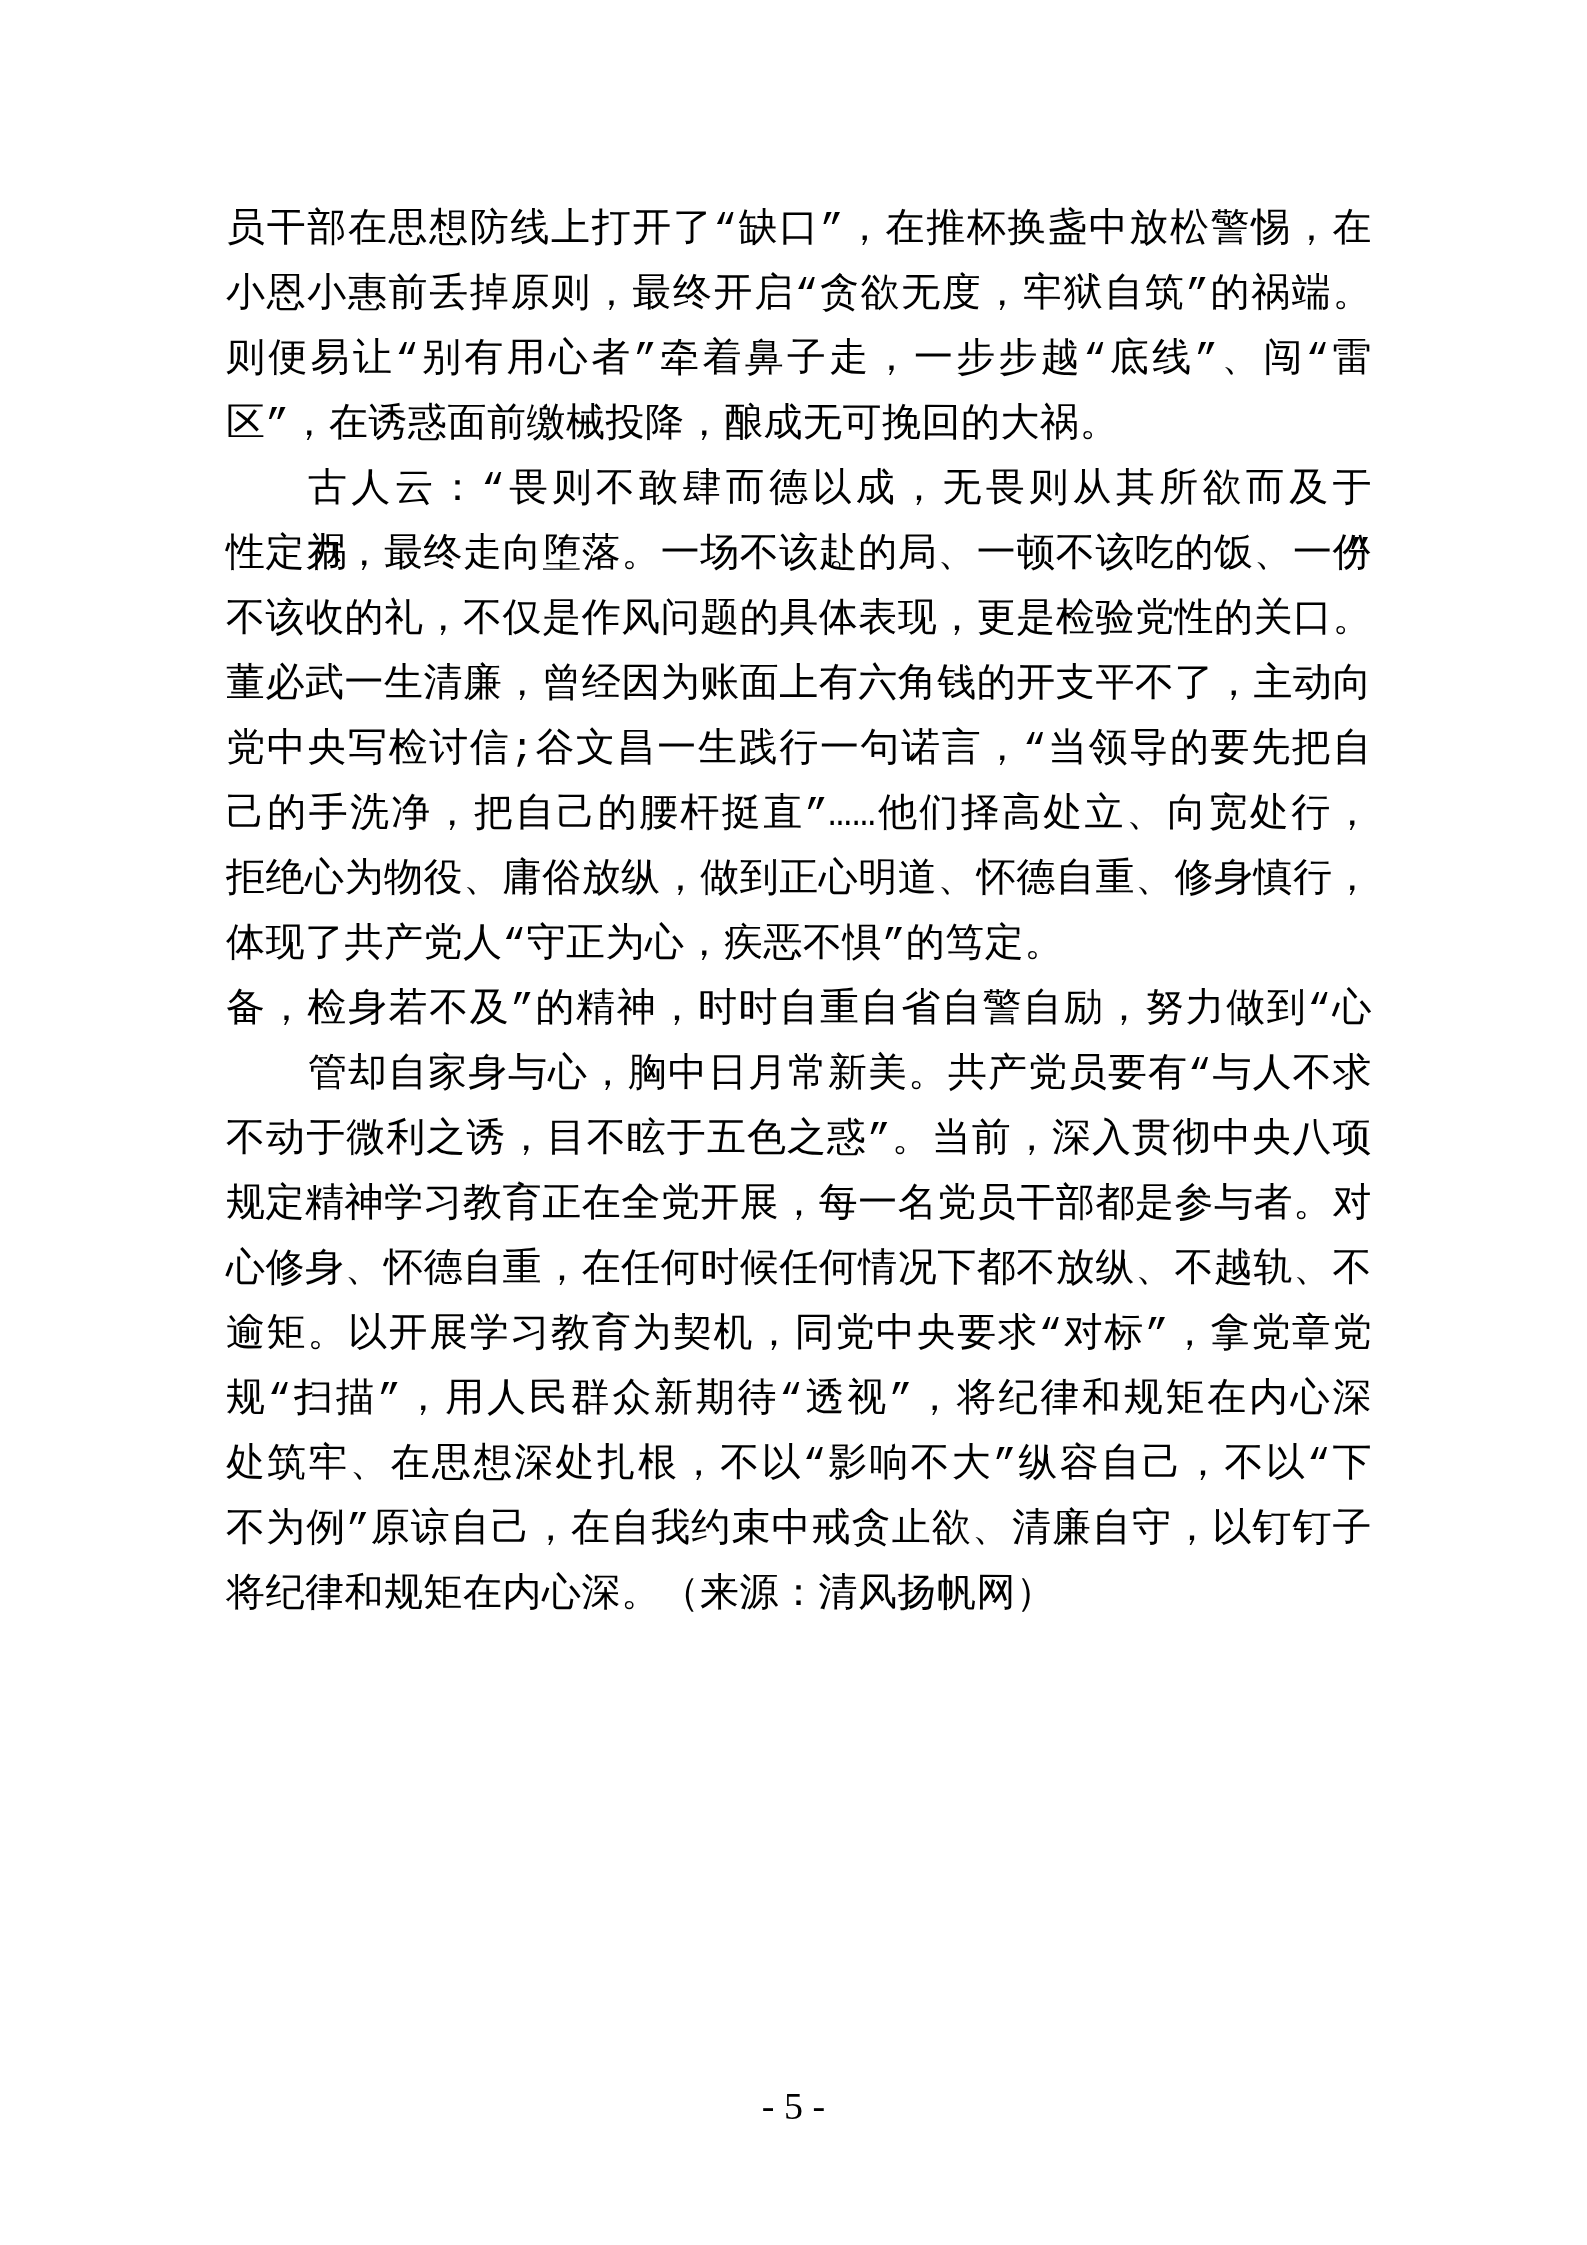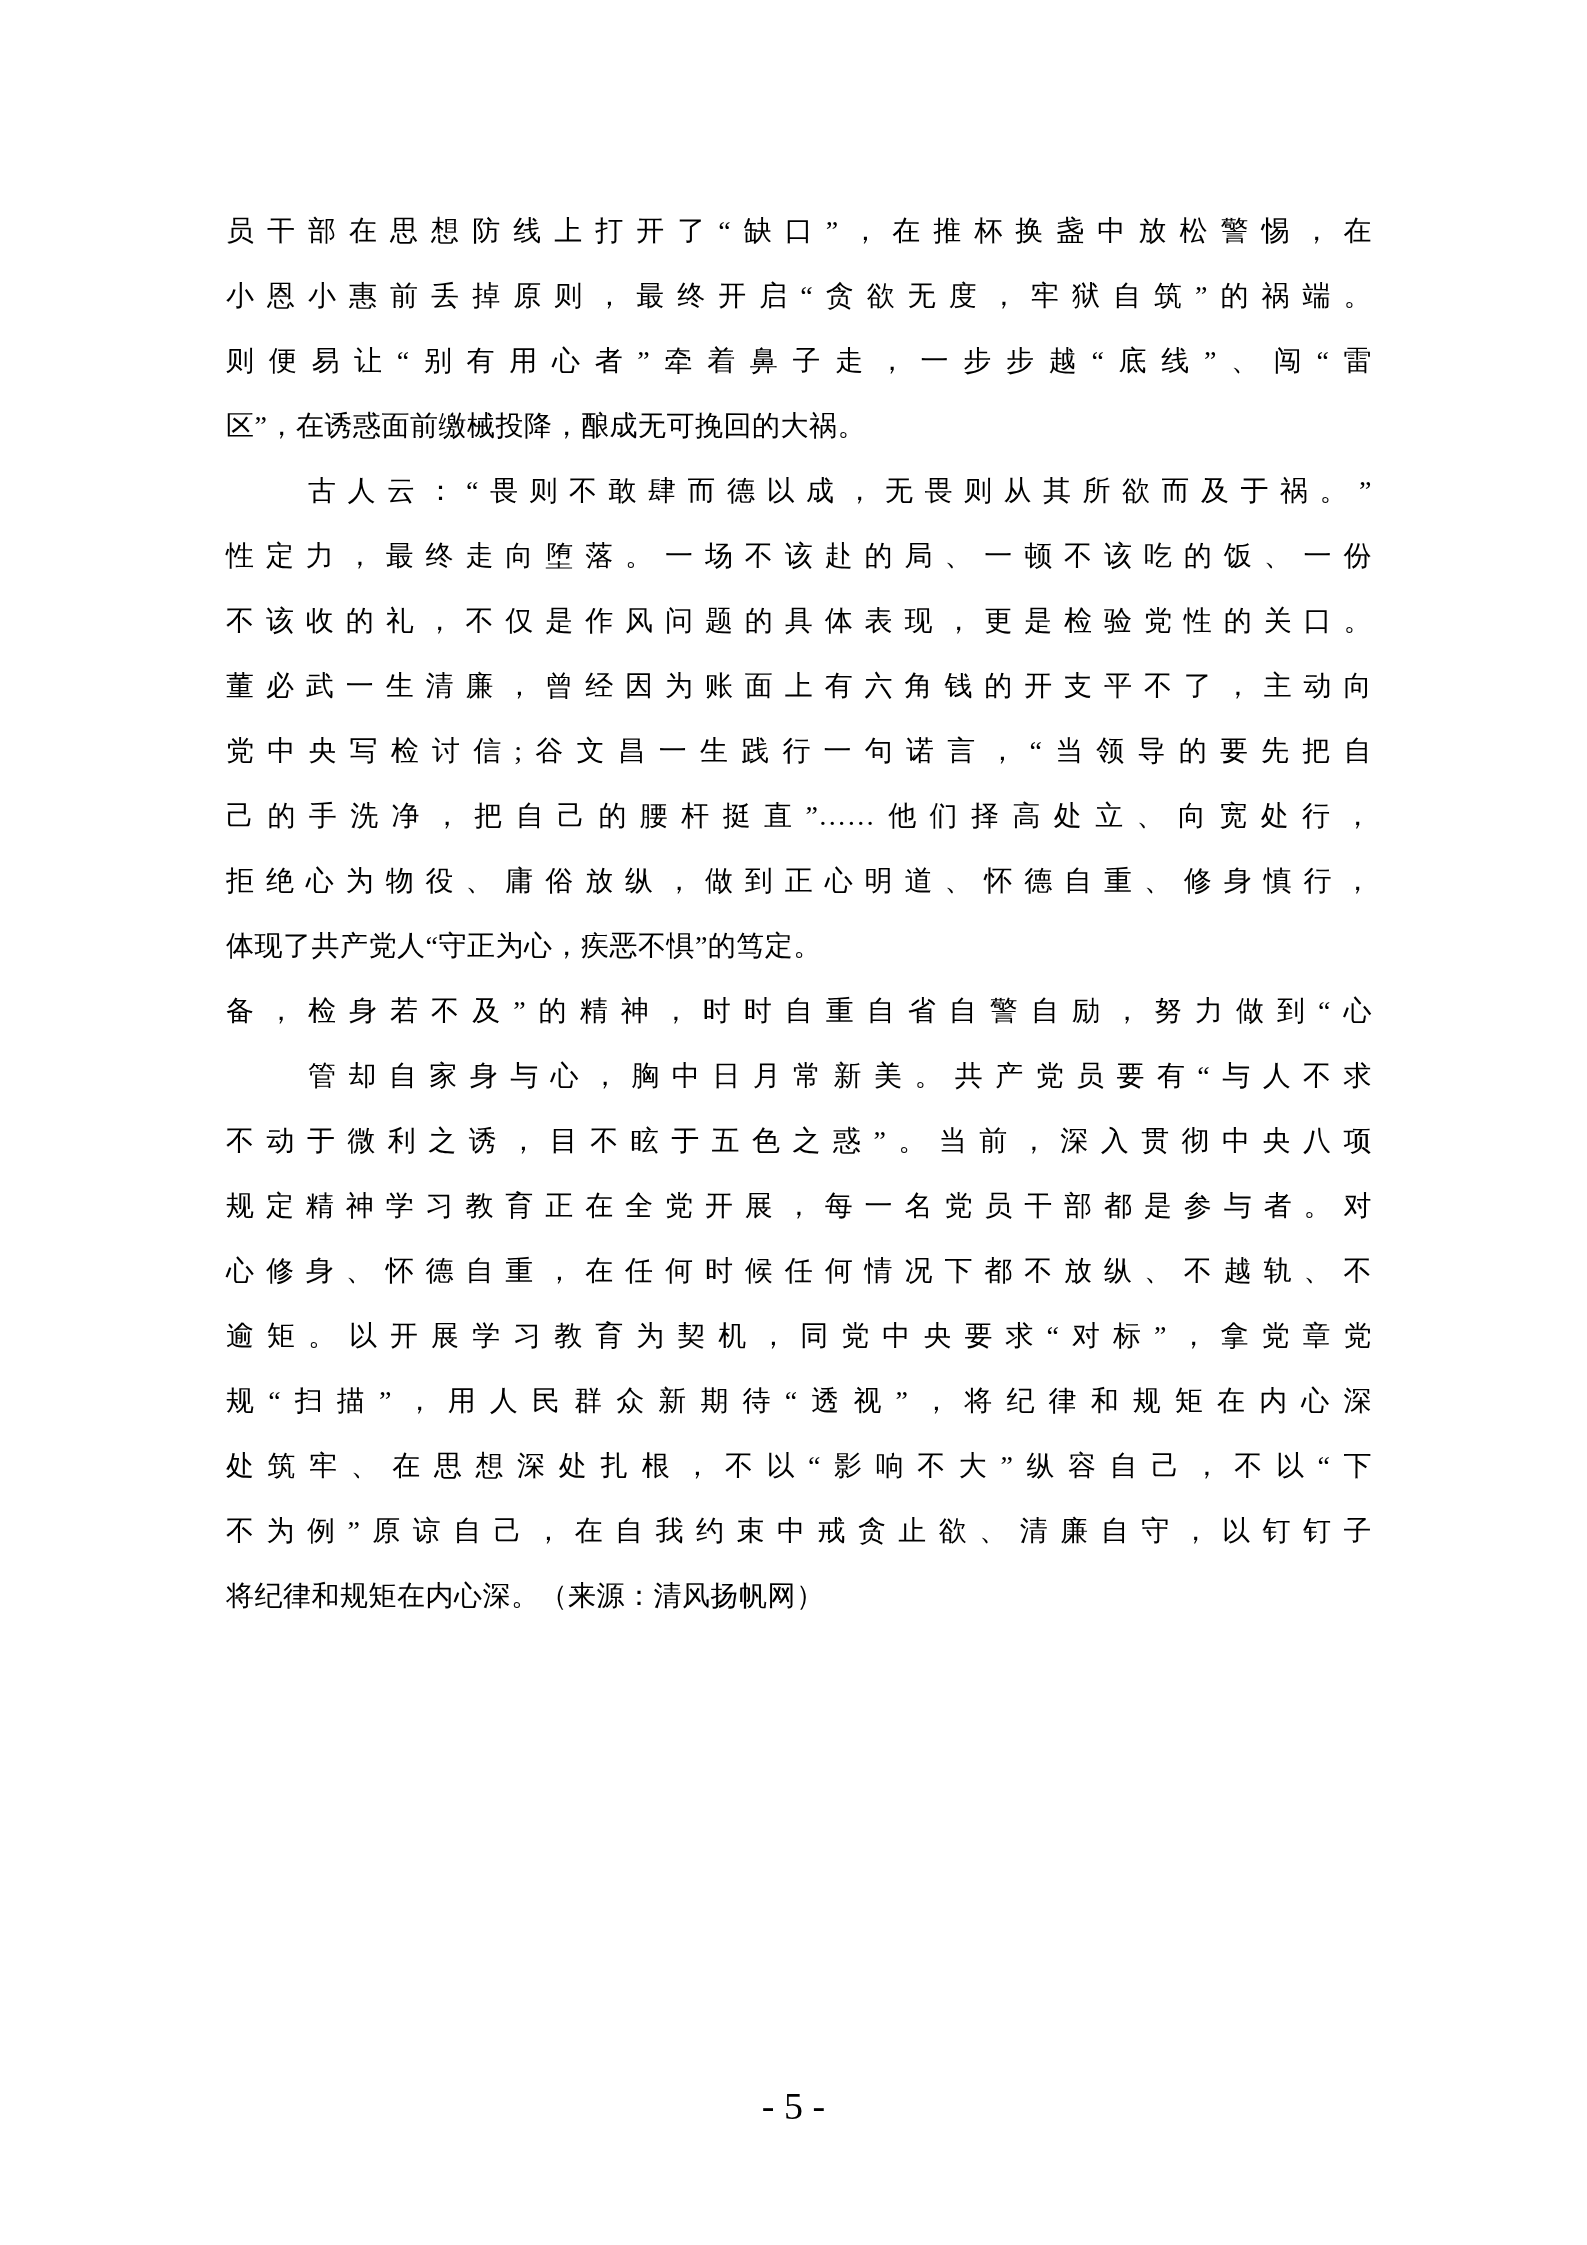--- a/index.html
+++ b/index.html
@@ -16,27 +16,28 @@
     font-family: "Liberation Serif", serif;
     overflow: hidden;
   }
   .textblock {
     position: absolute;
     left: 226px;
     top: 198px;
     width: 1146px;
   }
   .line {
-    font-size: 28px;
+    font-size: 39px;
     line-height: 65px;
     height: 65px;
     text-align: justify;
     text-align-last: justify;
     letter-spacing: 0.5px;
     white-space: normal;
+    font-family: Liberation Mono, monospace;
   }
   .line.indent {
     padding-left: 82px;
   }
   .line.para-end {
     text-align-last: left;
   }
   .page-number {
     position: absolute;
     top: 2082px;

